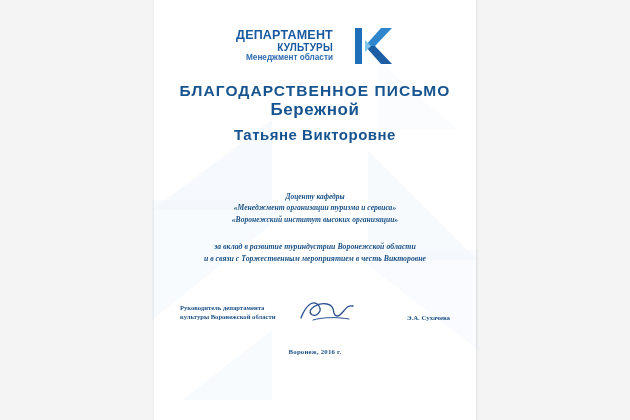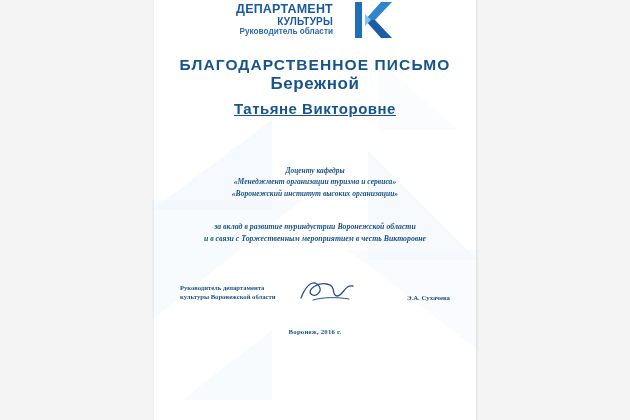--- a/index.html
+++ b/index.html
@@ -72,20 +72,21 @@
     padding: 0;
     height: 100%;
   }
 
   
   .logo-row {
     display: flex;
     align-items: center;
     justify-content: center;
     gap: 21px;
+    padding-top: 26px;
   }
   .logo-text {
     text-align: right;
     line-height: 1.05;
     color: #1b5fa8;
   }
   .logo-l1 {
     font-size: 12.5px;
     font-weight: bold;
     letter-spacing: 0.2px;
@@ -127,41 +128,40 @@
   .name-1 {
     font-size: 17px;
     font-weight: bold;
     letter-spacing: 0.6px;
   }
   .name-2 {
     font-size: 15px;
     font-weight: bold;
     letter-spacing: 0.5px;
     margin-top: 6px;
-    text-decoration: underline;
   }
 
   
   .pos-block {
     text-align: center;
     margin-top: 28px;
     color: #1b5186;
     font-family: "Liberation Serif", serif;
     font-style: italic;
     font-weight: bold;
     line-height: 1.5;
   }
   .pos-1 { font-size: 7.4px; margin-top: 48px; }
   .pos-2 { font-size: 7.6px; text-align: center; }
   .pos-3 { font-size: 7.6px; }
 
   
   .reason-block {
     text-align: center;
-    margin-top: 22px;
+    margin-top: 16px;
     color: #1b5186;
     font-family: "Liberation Serif", serif;
     font-style: italic;
     font-weight: bold;
     font-size: 7.8px;
     line-height: 1.6;
   }
 
   
   .sign-row {
@@ -237,21 +237,21 @@
     <div class="poly p4"></div>
     <div class="poly p5"></div>
     <div class="poly p6"></div>
 
     <div class="cert-inner">
 
       <div class="logo-row">
         <div class="logo-text">
           <div class="logo-l1">ДЕПАРТАМЕНТ</div>
           <div class="logo-l2">КУЛЬТУРЫ</div>
-          <div class="logo-l3">Руководитель области</div>
+          <div class="logo-l3">Менеджмент области</div>
         </div>
         <div class="logo-mark">
           <svg viewBox="0 0 40 40" width="40" height="40" aria-hidden="true">
             <rect x="1" y="2" width="7" height="36" fill="#1f6fb8"></rect>
             <polygon points="11,20 27,2 38,2 21,20" fill="#2f86cc"></polygon>
             <polygon points="11,20 27,38 38,38 21,20" fill="#1c5ea3"></polygon>
             <polygon points="11,14 11,26 17,20" fill="#7fc4ea"></polygon>
           </svg>
         </div>
       </div>

